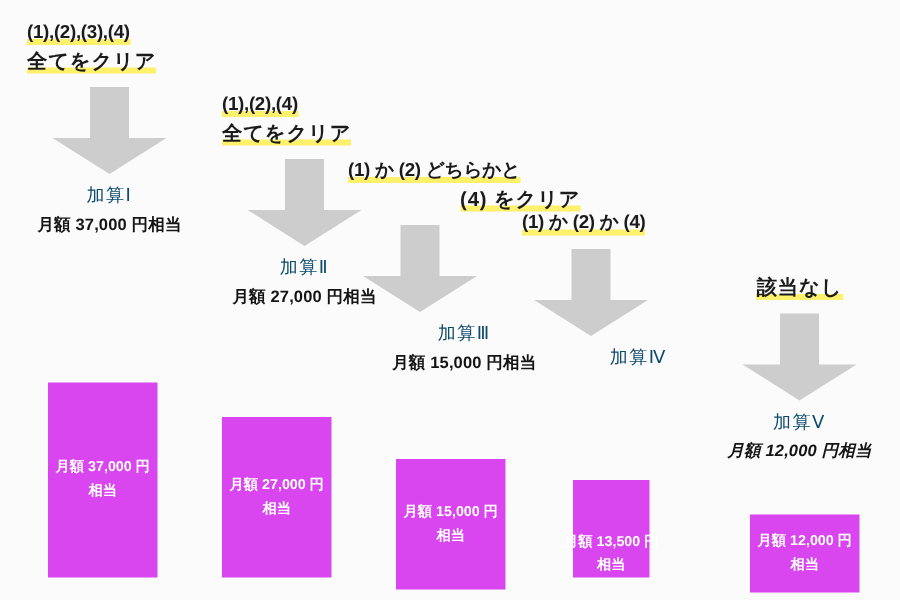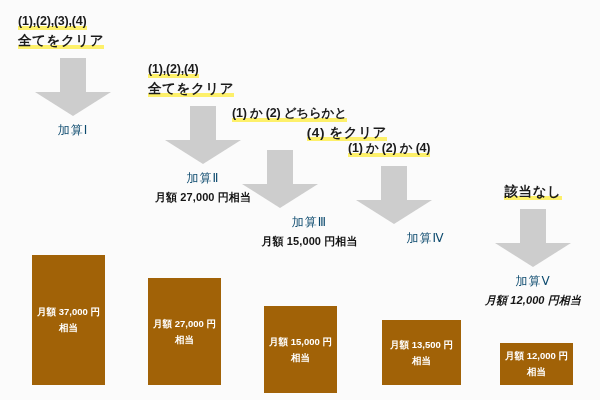--- a/index.html
+++ b/index.html
@@ -79,21 +79,21 @@
     font-size:11px;
     letter-spacing:0.1px;
     text-align:center;
     white-space:nowrap;
     margin-top:3px;
   }
 
   
   .bar{
     position:absolute;
-    background:#a16207;
+    background:#d946ef;
     color:#ffffff;
     font-size:9.5px;
     font-weight:bold;
     line-height:1.65;
     text-align:center;
     display:flex;
     align-items:center;
     justify-content:center;
     box-sizing:border-box;
     padding:0 2px;
@@ -108,20 +108,21 @@
   <div class="col" style="left:18px;top:13px;">
     <div class="cond">
       <span class="ln l1"><span class="tx">(1),(2),(3),(4)</span></span>
       <span class="ln l2"><span class="tx">全てをクリア</span></span>
     </div>
     <div class="arrow" style="width:76px;height:58px;margin-top:8px;">
       <div class="shaft" style="width:26px;height:36px;"></div>
       <div class="head" style="border-left-width:38px;border-right-width:38px;border-top:24px solid #cdcdcd;"></div>
     </div>
     <div class="kasan" style="width:110px;margin-top:6px;">加算Ⅰ</div>
+    <div class="amount" style="width:110px;">月額 37,000 円相当</div>
   </div>
 
   <div class="col" style="left:148px;top:61px;">
     <div class="cond">
       <span class="ln l1"><span class="tx">(1),(2),(4)</span></span>
       <span class="ln l2"><span class="tx">全てをクリア</span></span>
     </div>
     <div class="arrow" style="width:76px;height:58px;margin-top:8px;">
       <div class="shaft" style="width:26px;height:36px;"></div>
       <div class="head" style="border-left-width:38px;border-right-width:38px;border-top:24px solid #cdcdcd;"></div>
@@ -180,27 +181,27 @@
     </div>
   </div>
 
   <div class="bar" style="left:264px;top:306px;width:73px;height:87px;">
     <div>
       <span class="bl">月額 15,000 円</span>
       <span class="bl">相当</span>
     </div>
   </div>
 
-  <div class="bar" style="left:382px;top:320px;width:79px;height:65px;">
+  <div class="bar" style="left:382px;top:320px;width:51px;height:65px;align-items:flex-end;">
     <div>
       <span class="bl">月額 13,500 円</span>
       <span class="bl">相当</span>
     </div>
   </div>
 
-  <div class="bar" style="left:500px;top:343px;width:73px;height:42px;">
+  <div class="bar" style="left:500px;top:343px;width:73px;height:52px;">
     <div>
       <span class="bl">月額 12,000 円</span>
       <span class="bl">相当</span>
     </div>
   </div>
 
 </div>
 
 </body></html>

